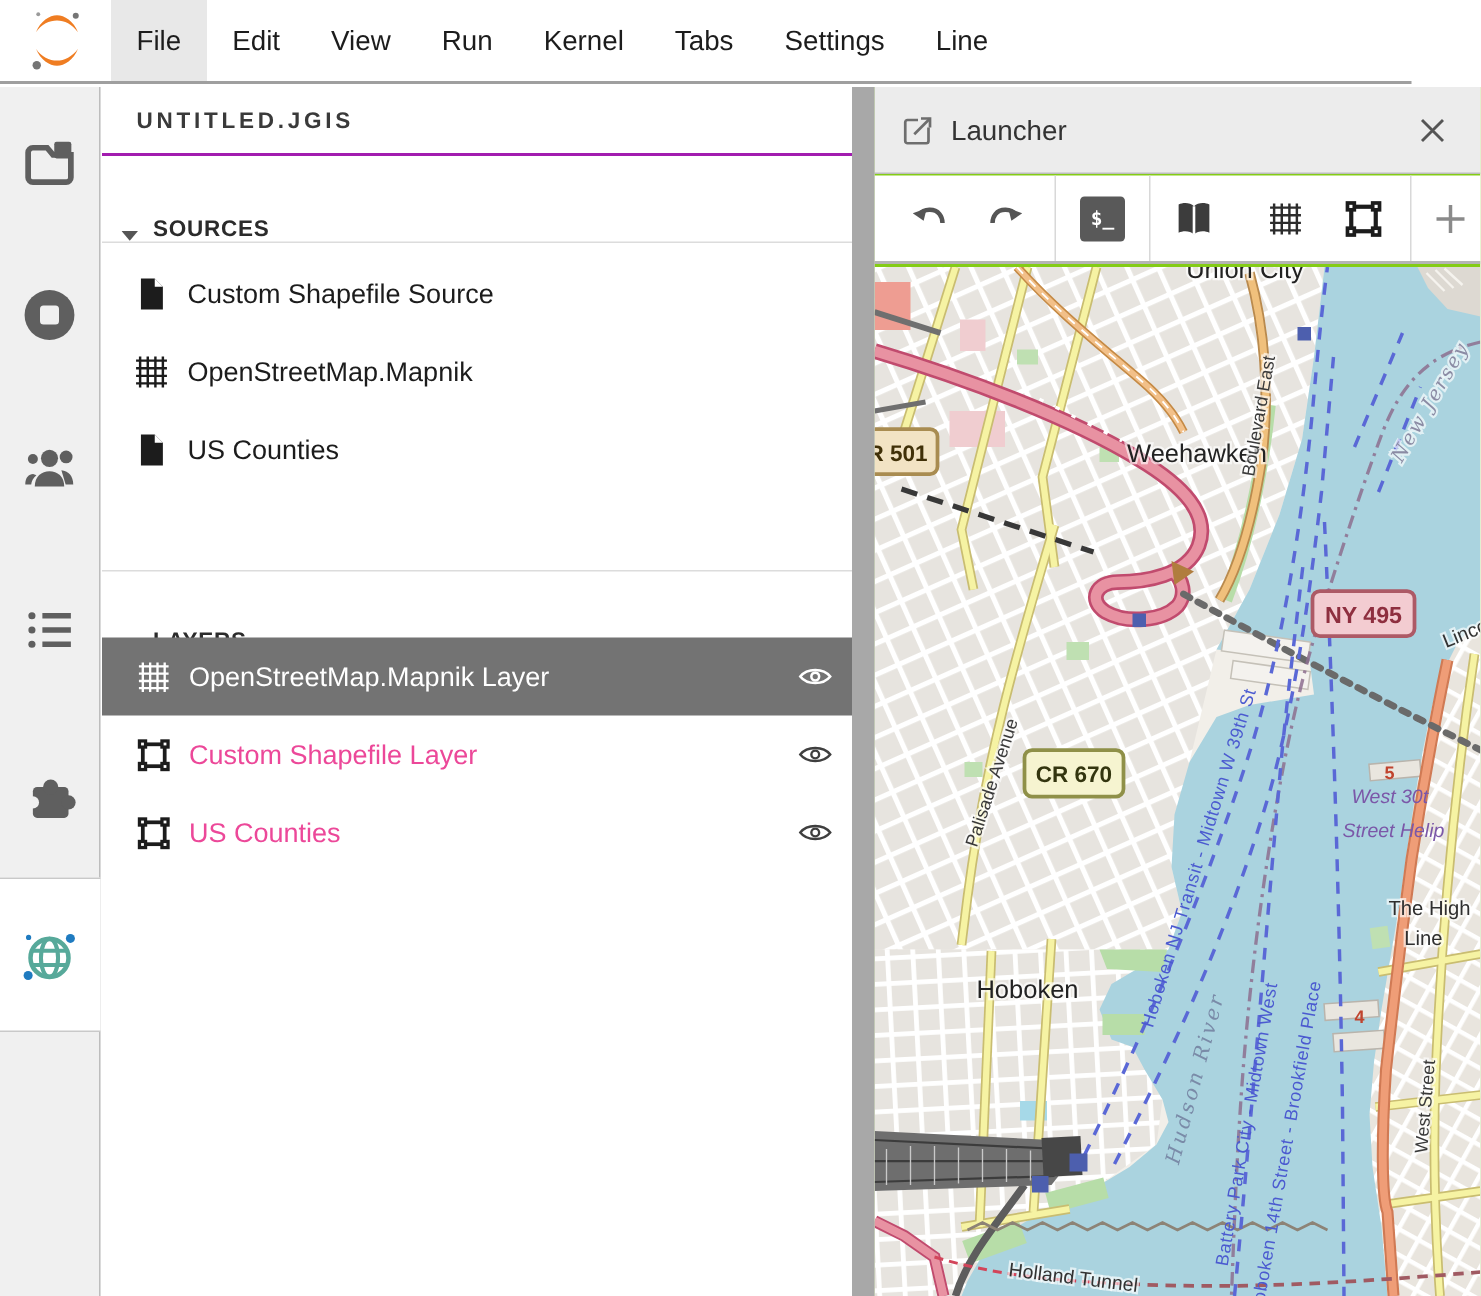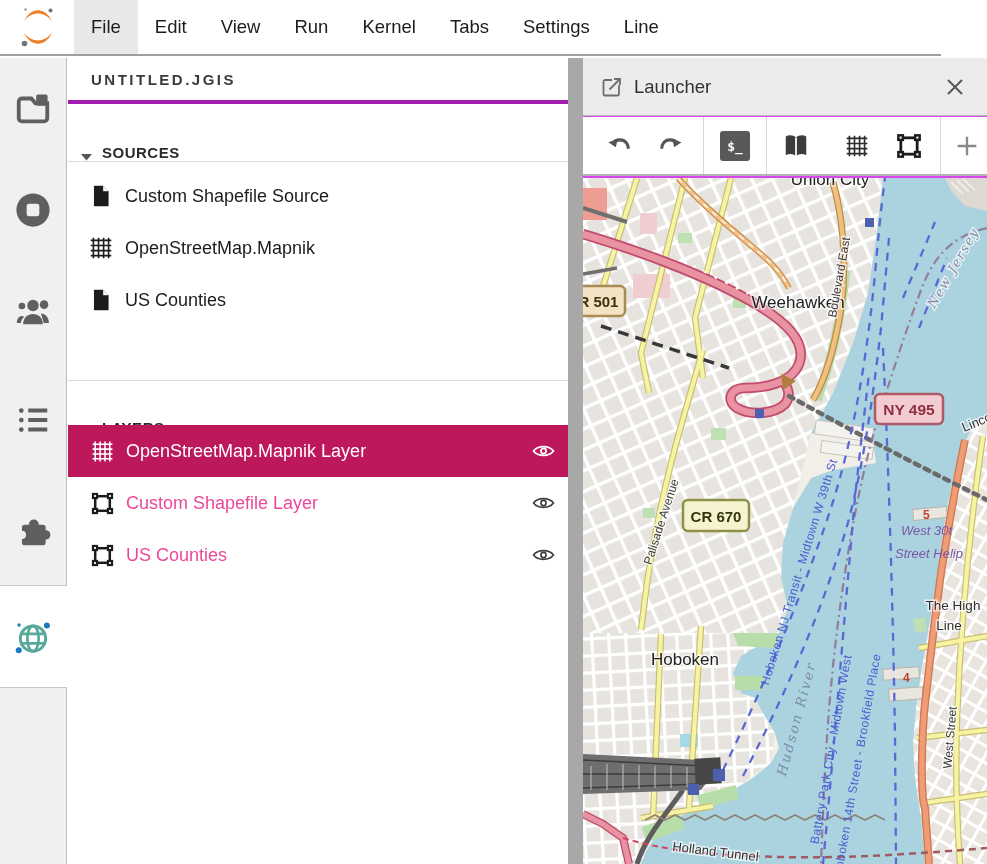--- a/index.html
+++ b/index.html
@@ -21,47 +21,47 @@
                  background:#f0f0f0; border-right:1px solid #bdbdbd; z-index:20; }
   .activity-selected-bg { position:absolute; top:527px; left:0; width:67px; height:103px;
                  background:#fff; border-top:1px solid #c9c9c9; border-bottom:1px solid #c9c9c9; }
   .act-icon { position:absolute; left:50%; transform:translateX(-50%); width:38px; height:38px; }
   .act-icon svg { width:38px; height:38px; display:block; }
 
   
   .sidepanel { position:absolute; top:58px; left:68px; width:500px; height:806px;
                background:#fff; z-index:10; }
   .panel-title { position:absolute; top:0; left:0; right:0; height:46px;
-                 border-bottom:4px solid #a21caf; display:flex; align-items:center;
+                 border-bottom:2px solid #a21caf; display:flex; align-items:center;
                  padding-left:23px; font-size:15px; font-weight:700;
                  letter-spacing:2.5px; color:#3a3a3a; }
   .section-header { position:absolute; left:0; right:0; display:flex; align-items:flex-end;
                  padding-left:13px; font-size:15px; font-weight:700;
                  letter-spacing:.5px; color:#2b2b2b; }
   .section-header .caret { margin-right:10px; display:flex; }
   .hdr-sources { top:46px; height:58px; border-bottom:1px solid #dcdcdc; }
   .hdr-layers  { top:310px; height:57px; border-top:1px solid #dcdcdc; border-bottom:1px solid #cfcfcf;margin-top:12px; }
   .sources-list { position:absolute; top:104px; left:0; right:0; padding-top:8px; }
   .layers-list  { position:absolute; top:367px; left:0; right:0; }
   .item-row { height:52px; display:flex; align-items:center; padding-left:20px;
               font-size:18px; color:#1c1c1c; }
   .item-row .ico { width:26px; height:26px; margin-right:11px; flex:0 0 auto; display:flex; }
   .layer-row { height:52px; display:flex; align-items:center; padding-left:22px; padding-right:12px;
                font-size:18px; color:#ec4899; }
   .layer-row .ico { width:25px; height:25px; margin-right:11px; flex:0 0 auto; display:flex; }
   .layer-row .lbl { flex:1 1 auto; white-space:nowrap; overflow:hidden; }
   .layer-row .eye { width:25px; height:22px; flex:0 0 auto; }
-  .layer-row.selected { background:#be185d; color:#fff; }
+  .layer-row.selected { background:#737373; color:#fff; }
 
   
   .splitter { position:absolute; top:58px; left:568px; width:15px; height:806px;
               background:#a8a8a8; z-index:15; }
 
   
-  .dock { position:absolute; top:58px; left:583px; width:404px; height:806px; background:#d946ef; }
+  .dock { position:absolute; top:58px; left:583px; width:404px; height:806px; background:#84cc16; }
   .tabbar { position:absolute; top:0; left:0; right:0; height:58px; background:#ececec;
             border-bottom:1px solid #bdbdbd; display:flex; align-items:center; }
   .tab-icon { width:24px; height:24px; margin-left:17px; flex:0 0 auto; }
   .tab-label { margin-left:10px; font-size:18.5px; color:#333; }
   .tab-close { position:absolute; right:20px; top:17px; width:24px; height:24px; }
   .toolbar { position:absolute; top:59px; left:0; right:0; height:59px; background:#fff;
              border-bottom:2px solid #b5b5b5; }
   .tb-btn { position:absolute; top:14px; width:30px; height:30px; display:flex;
             align-items:center; justify-content:center; }
   .tb-sep { position:absolute; top:0; width:1px; height:100%; background:#d8d8d8; }

